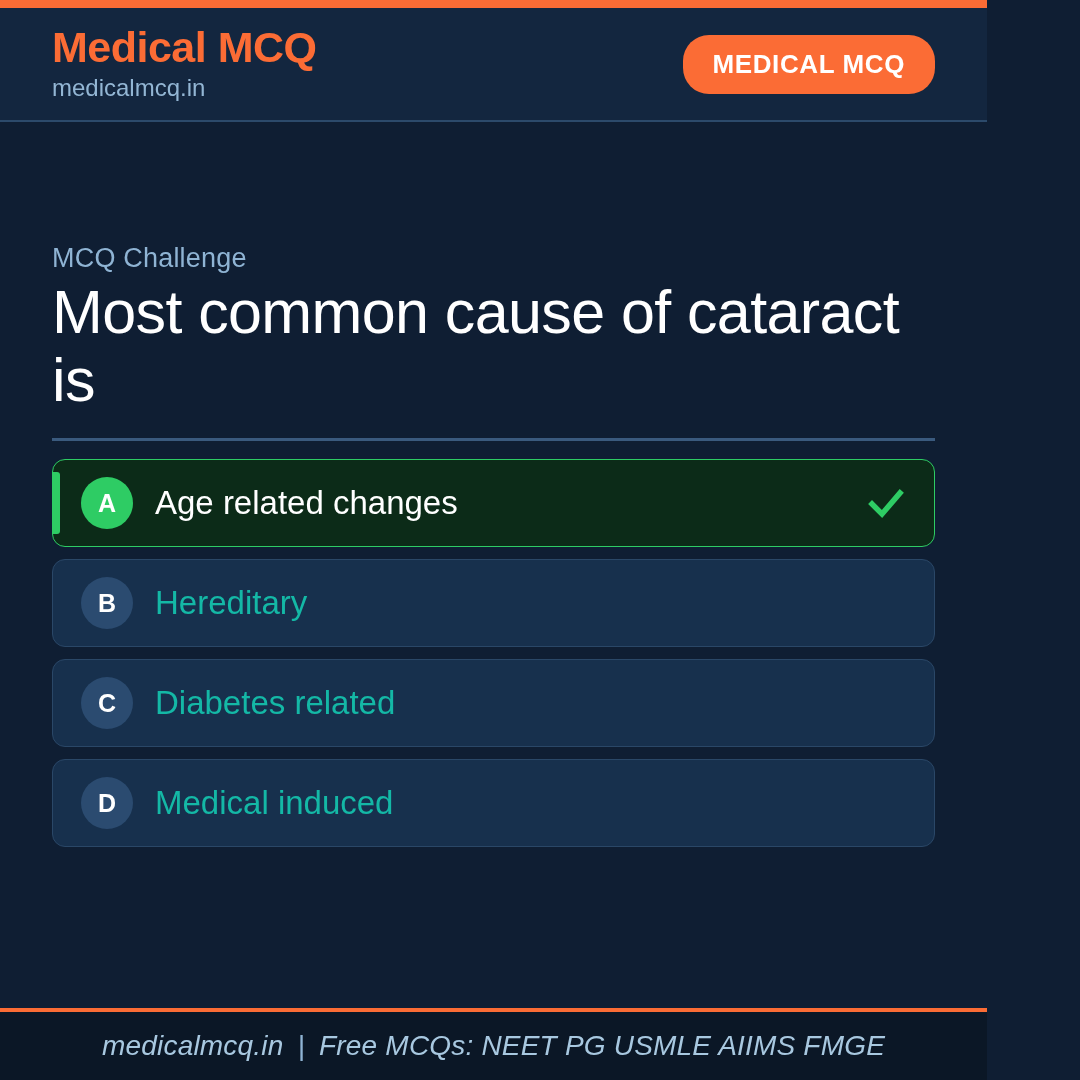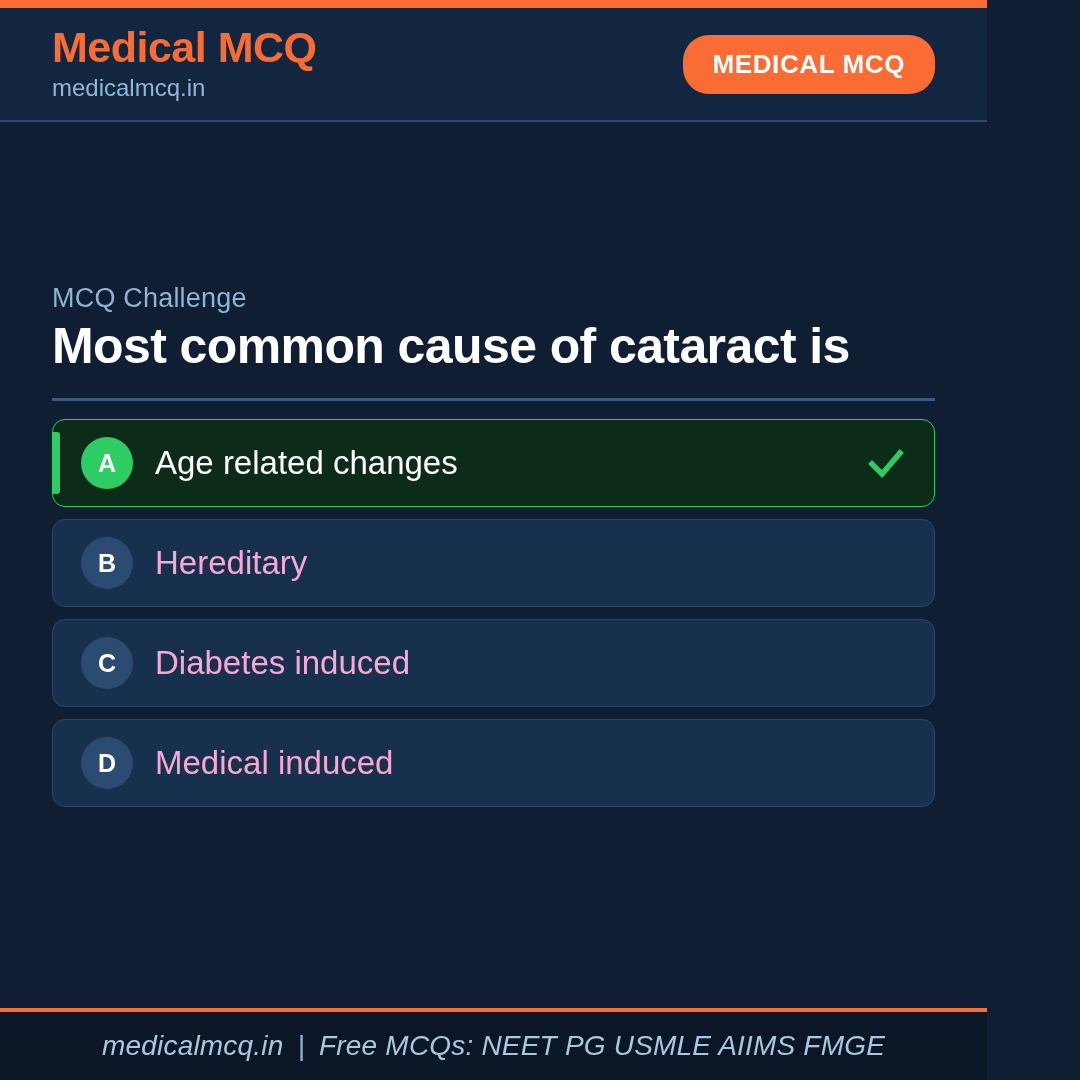--- a/index.html
+++ b/index.html
@@ -42,21 +42,21 @@
   .main {
     flex:1 1 auto; position:relative;
     padding:0 52px;
     display:flex; flex-direction:column; justify-content:center;border-radius:20px;
   }
   .q-block { margin-top:-40px; }
   .q-kicker {
     font-size:27px; color:#8FB4D4; margin-bottom:4px; letter-spacing:0.2px;
   }
   .q-text {
-    font-size:50px; font-weight:bold; color:#FFFFFF;
+    font-size:61px; font-weight:normal; color:#FFFFFF;
     line-height:1.12; letter-spacing:-0.6px;
   }
   .q-divider {
     height:3px; background:#3A5A7E; margin:24px 0 18px 0; width:100%;
   }
 
   
   .options { display:flex; flex-direction:column; gap:12px; }
   .option {
     position:relative;
@@ -69,21 +69,21 @@
     overflow:hidden;
   }
   .option .badge-circle {
     width:52px; height:52px; border-radius:50%;
     background:#2B4B70; color:#FFFFFF;
     font-size:25px; font-weight:bold;
     display:flex; align-items:center; justify-content:center;
     flex:none;
   }
   .option .opt-text {
-    font-size:33px; color:#f9a8d4; margin-left:22px;
+    font-size:33px; color:#14b8a6; margin-left:22px;
     line-height:1.1; flex:1 1 auto;
   }
   .option .check { display:none; }
 
   
   .option.correct {
     background:#0C2B18;
     border:1.5px solid #2ECC64;
     padding-left:28px;
   }
@@ -141,21 +141,21 @@
           </svg>
         </div>
 
         <div class="option">
           <div class="badge-circle">B</div>
           <div class="opt-text">Hereditary</div>
         </div>
 
         <div class="option">
           <div class="badge-circle">C</div>
-          <div class="opt-text">Diabetes induced</div>
+          <div class="opt-text">Diabetes related</div>
         </div>
 
         <div class="option">
           <div class="badge-circle">D</div>
           <div class="opt-text">Medical induced</div>
         </div>
 
       </div>
     </div>
   </div>

